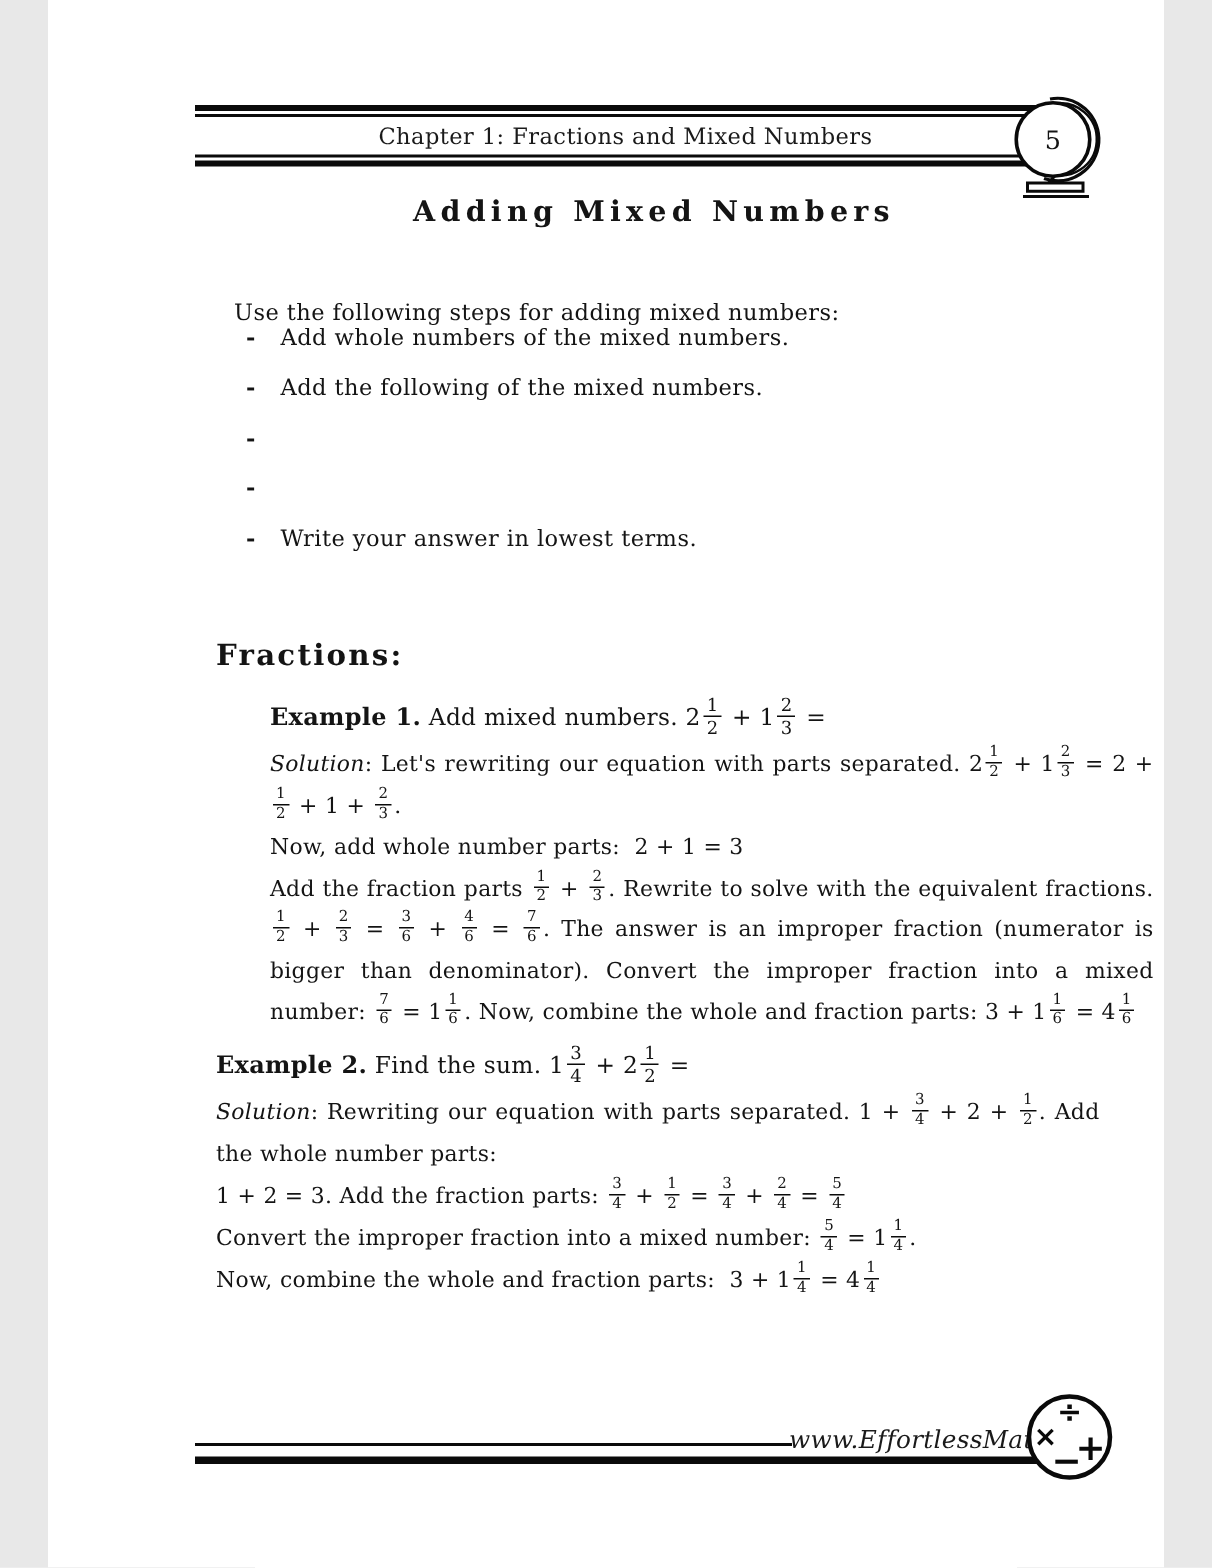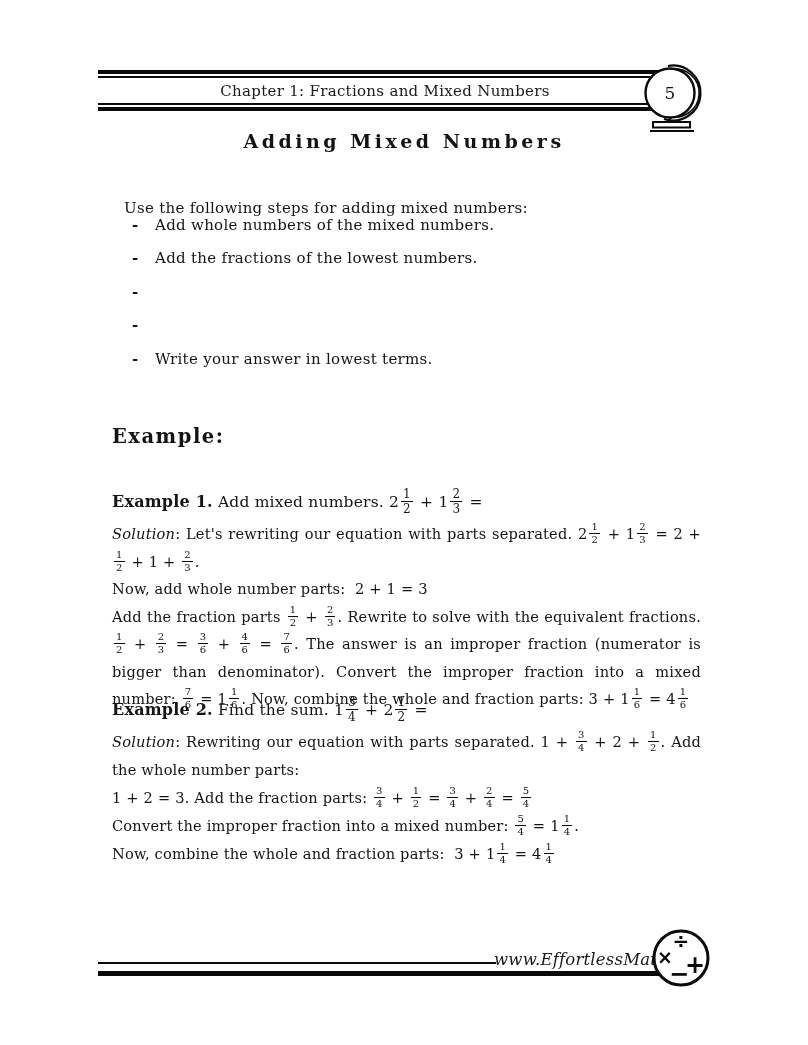--- a/index.html
+++ b/index.html
@@ -1,19 +1,19 @@
 <!DOCTYPE html>
 <html><head>
 <meta charset="utf-8">
 <style>
   * { margin:0; padding:0; box-sizing:border-box; }
   html,body { background:#e8e8e8; }
   .page {
     position:relative;
-    width:808px; height:1045px;
+    width:744px; height:1045px;
     background:#ffffff;
     font-family:"DejaVu Serif", "Liberation Serif", serif;
     color:#141414;
     overflow:hidden;
     margin:0 auto;
   }
   
   .header-block { position:absolute; left:98px; top:70px; width:574px; z-index:1; }
   .rule-thick { height:4px; background:#0a0a0a; }
   .rule-thin  { height:2px; background:#0a0a0a; }
@@ -35,21 +35,21 @@
   .intro { position:absolute; top:198px; left:124px; font-size:15px; letter-spacing:0.3px; line-height:20px; }
   .bullet-list { position:absolute; top:209px; left:132px; width:560px; list-style:none; }
   .bullet-list li { display:flex; line-height:33.4px; font-size:15px; letter-spacing:0.3px; }
   .bullet-dash { font-weight:bold; width:14px; margin-right:9px; text-align:left; }
   
   .examples-heading {
     position:absolute; top:425px; left:112px;
     font-weight:bold; font-size:19.5px; letter-spacing:1.5px; line-height:24px;
   }
   .example-block { position:absolute; left:112px; width:589px; }
-  .ex1 { top:484px; }
+  .ex1 { top:460px;margin-left:36px; }
   .ex2 { top:692px; }
   .ex-title { font-size:15.5px; letter-spacing:0.2px; line-height:36px; }
   .ex-title strong { font-size:16px; }
   .solution-para { font-size:14.6px; letter-spacing:0.2px; line-height:27.5px; text-align:justify; }
   .solution-para.no-justify { text-align:left; }
   .ex2 .solution-para { line-height:28px; }
   .bi { font-weight:normal; font-style:italic; }
   
   .frac {
     display:inline-block; text-align:center; vertical-align:middle;
@@ -96,35 +96,35 @@
 
   <div class="intro">Use the following steps for adding mixed numbers:</div>
 
   <ul class="bullet-list">
     <li>
       <span class="bullet-dash">-</span>
       <span>Add whole numbers of the mixed numbers.</span>
     </li>
     <li>
       <span class="bullet-dash">-</span>
-      <span>Add the fractions of the lowest numbers.</span>
+      <span>Add the following of the mixed numbers.</span>
     </li>
     <li>
       <span class="bullet-dash">-</span>
     </li>
     <li>
       <span class="bullet-dash">-</span>
     </li>
     <li>
       <span class="bullet-dash">-</span>
       <span>Write your answer in lowest terms.</span>
     </li>
   </ul>
 
-  <div class="examples-heading">Example:</div>
+  <div class="examples-heading">Fractions:</div>
 
   <div class="example-block ex1">
     <div class="ex-title"><strong>Example 1.</strong> Add mixed numbers. 2<span class="frac"><span class="num">1</span><span class="den">2</span></span> + 1<span class="frac"><span class="num">2</span><span class="den">3</span></span> =</div>
     <div class="solution-para"><strong class="bi">Solution</strong>: Let's rewriting our equation with parts separated. 2<span class="frac"><span class="num">1</span><span class="den">2</span></span> + 1<span class="frac"><span class="num">2</span><span class="den">3</span></span> = 2 + <span class="frac"><span class="num">1</span><span class="den">2</span></span> + 1 + <span class="frac"><span class="num">2</span><span class="den">3</span></span>.</div>
     <div class="solution-para no-justify">Now, add whole number parts: &nbsp;2 + 1 = 3</div>
     <div class="solution-para">Add the fraction parts <span class="frac"><span class="num">1</span><span class="den">2</span></span> + <span class="frac"><span class="num">2</span><span class="den">3</span></span>. Rewrite to solve with the equivalent fractions. <span class="frac"><span class="num">1</span><span class="den">2</span></span> + <span class="frac"><span class="num">2</span><span class="den">3</span></span> = <span class="frac"><span class="num">3</span><span class="den">6</span></span> + <span class="frac"><span class="num">4</span><span class="den">6</span></span> = <span class="frac"><span class="num">7</span><span class="den">6</span></span>. The answer is an improper fraction (numerator is bigger than denominator). Convert the improper fraction into a mixed number: <span class="frac"><span class="num">7</span><span class="den">6</span></span> = 1<span class="frac"><span class="num">1</span><span class="den">6</span></span>. Now, combine the whole and fraction parts: 3 + 1<span class="frac"><span class="num">1</span><span class="den">6</span></span> = 4<span class="frac"><span class="num">1</span><span class="den">6</span></span></div>
   </div>
 
   <div class="example-block ex2">
     <div class="ex-title"><strong>Example 2.</strong> Find the sum. 1<span class="frac"><span class="num">3</span><span class="den">4</span></span> + 2<span class="frac"><span class="num">1</span><span class="den">2</span></span> =</div>

